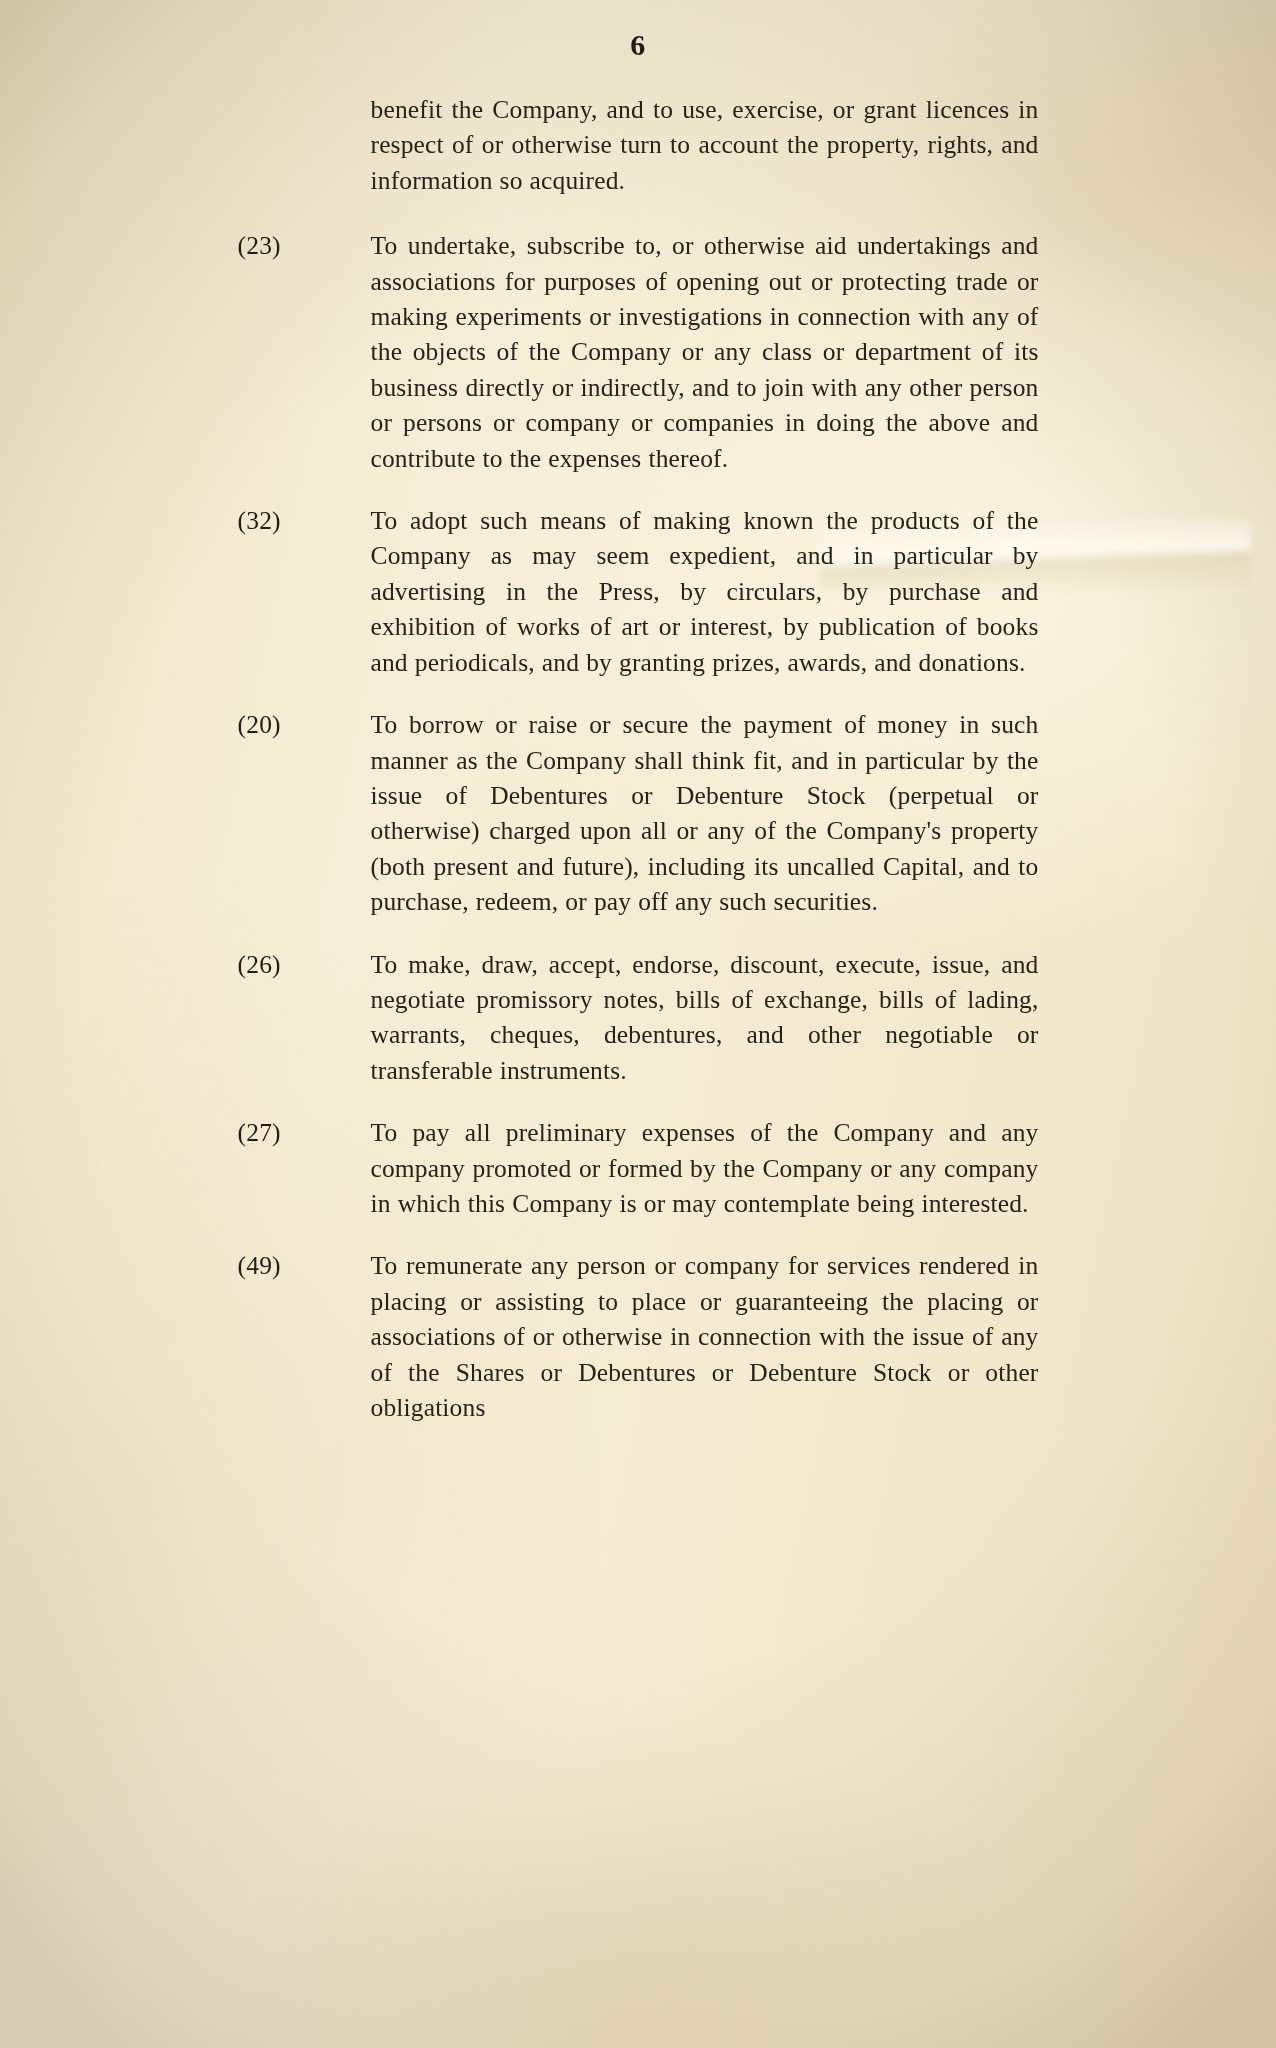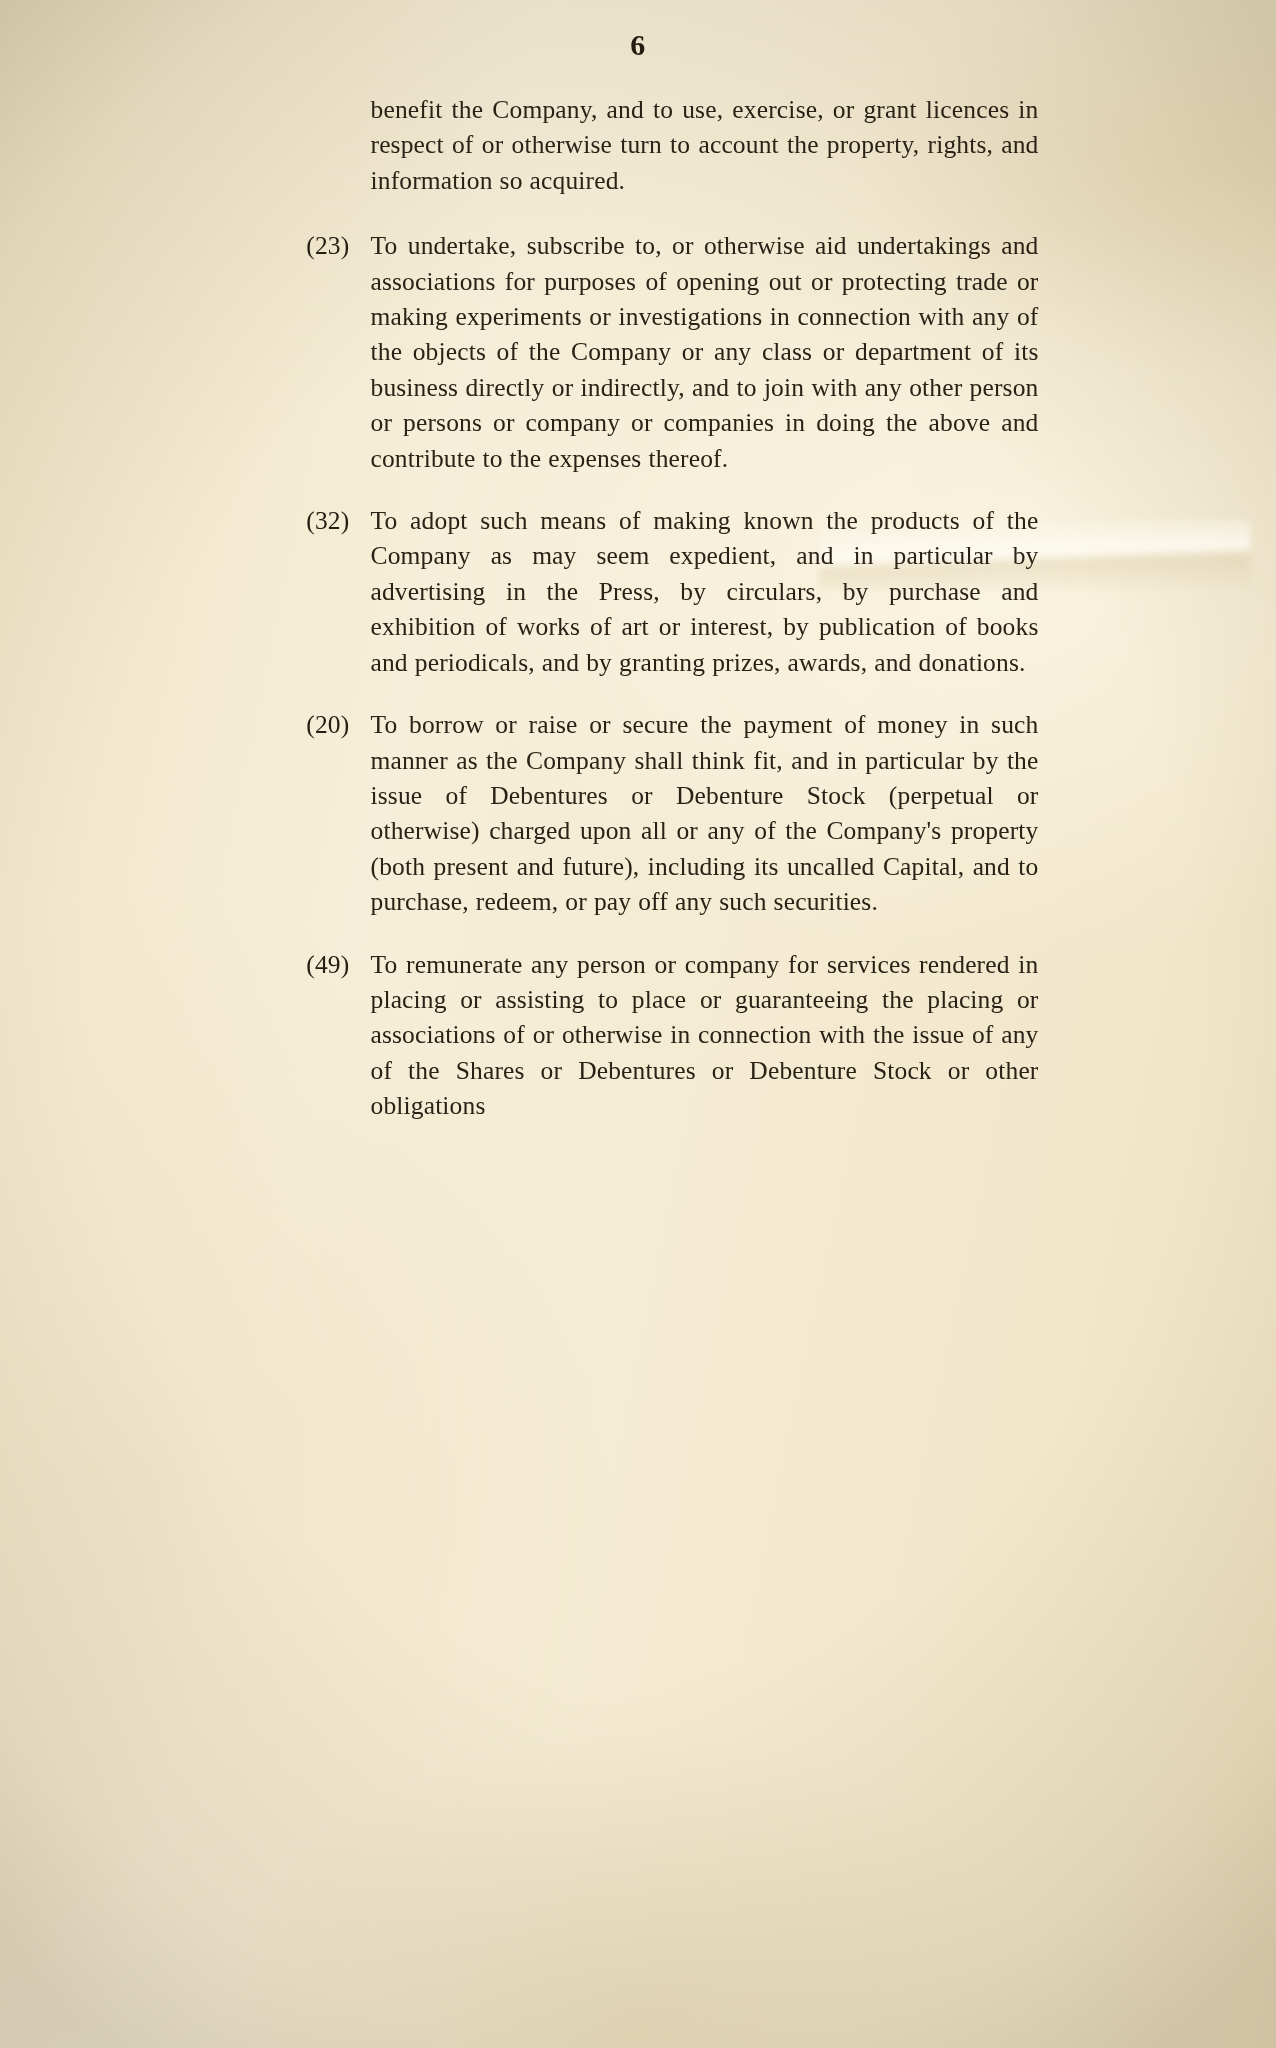--- a/index.html
+++ b/index.html
@@ -79,21 +79,21 @@
     position: relative;
     margin-bottom: 27px;
   }
   .clause:first-child { margin-bottom: 30px; }
 
   .clause-number {
     position: absolute;
     left: -133px;
     top: 0;
     width: 112px;
-    text-align: right;
+    text-align: left;
     font-size: 25.5px;
     line-height: 35.4px;
     color: #241d12;
     letter-spacing: 0.2px;
   }
 
   .clause-text {
     font-size: 25.5px;
     line-height: 35.4px;
     color: #2a2216;
@@ -136,21 +136,29 @@
     <div class="clause">
       <div class="clause-number">(32)</div>
       <div class="clause-text">To adopt such means of making known the products of the Company as may seem expedient, and in particular by advertising in the Press, by circulars, by purchase and exhibition of works of art or interest, by publication of books and periodicals, and by granting prizes, awards, and donations.</div>
     </div>
 
     <div class="clause">
       <div class="clause-number">(20)</div>
       <div class="clause-text">To borrow or raise or secure the payment of money in such manner as the Company shall think fit, and in particular by the issue of Debentures or Debenture Stock (perpetual or otherwise) charged upon all or any of the Company's property (both present and future), including its uncalled Capital, and to purchase, redeem, or pay off any such securities.</div>
     </div>
 
+    <div class="clause">
+      <div class="clause-number">(26)</div>
+      <div class="clause-text">To make, draw, accept, endorse, discount, execute, issue, and negotiate promissory notes, bills of exchange, bills of lading, warrants, cheques, debentures, and other negotiable or transferable instruments.</div>
+    </div>
 
+    <div class="clause">
+      <div class="clause-number">(27)</div>
+      <div class="clause-text">To pay all preliminary expenses of the Company and any company promoted or formed by the Company or any company in which this Company is or may contemplate being interested.</div>
+    </div>
 
     <div class="clause">
       <div class="clause-number">(49)</div>
       <div class="clause-text">To remunerate any person or company for services rendered in placing or assisting to place or guaranteeing the placing or associations of or otherwise in connection with the issue of any of the Shares or Debentures or Debenture Stock or other obligations</div>
     </div>
 
   </div>
 </div>
 
 </body></html>

